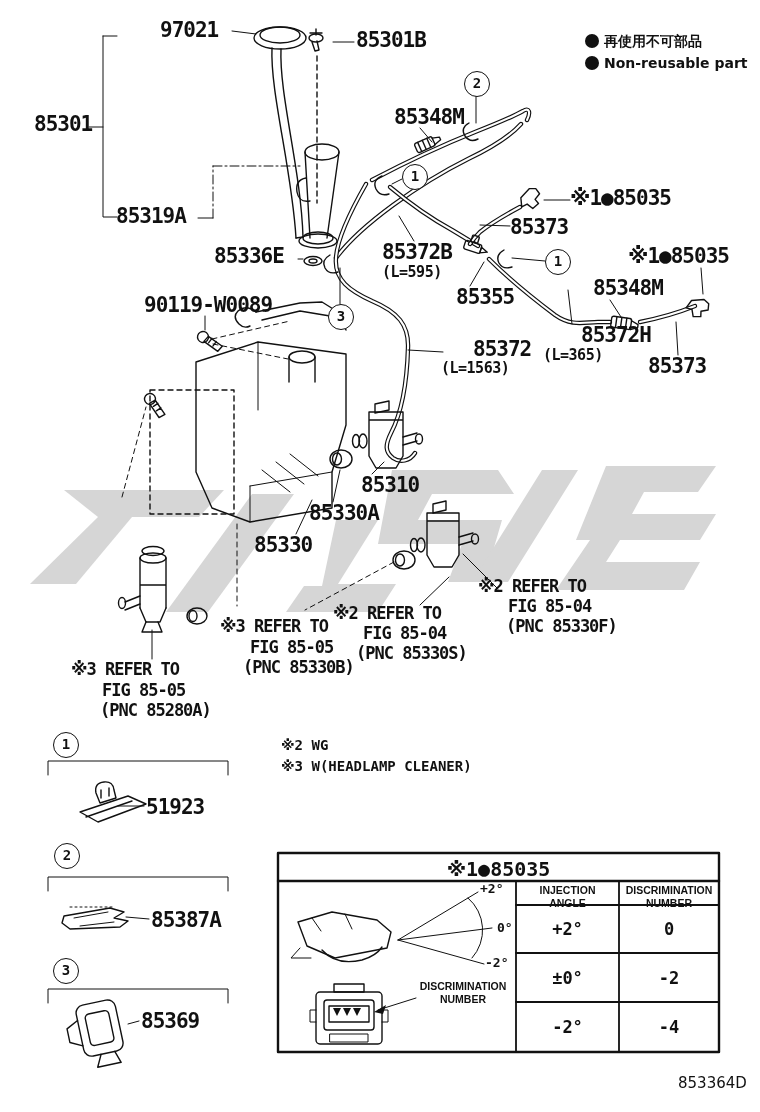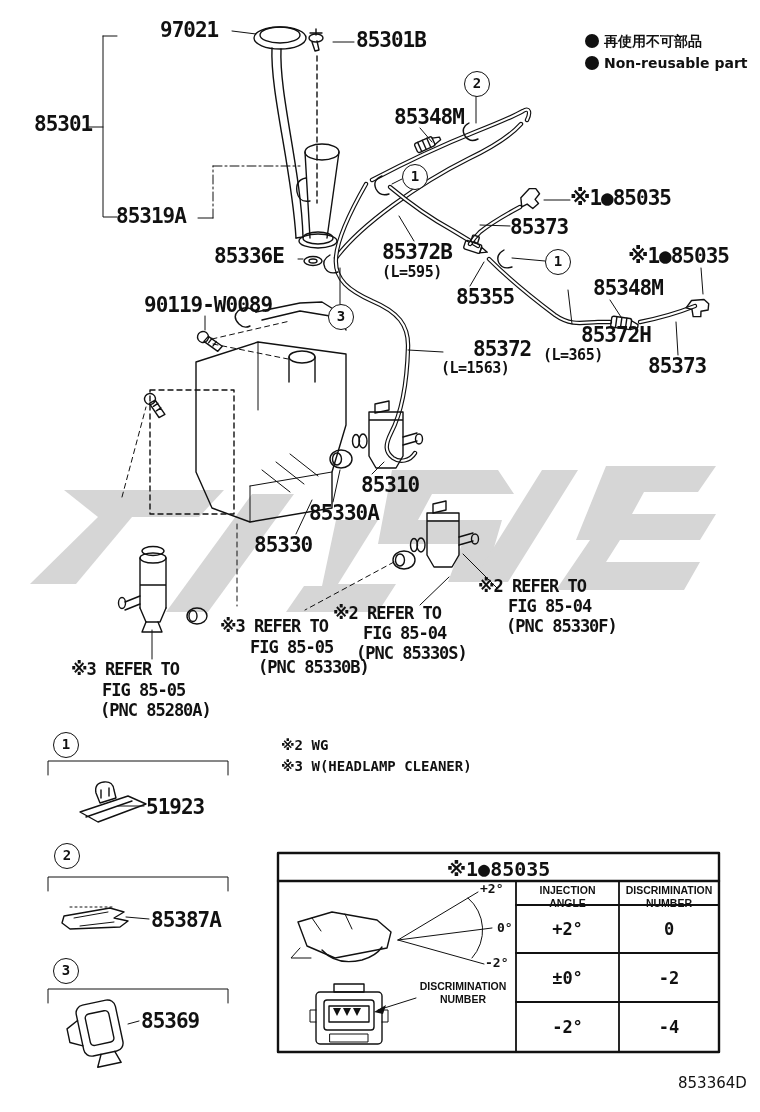--- a/index.html
+++ b/index.html
@@ -308,21 +308,21 @@
 <div class="lab pn" style="left:361px;top:475px;">85310</div>
 
 <div class="lab ref" style="left:478px;top:578px;">※2 REFER TO</div>
 <div class="lab ref" style="left:508px;top:598px;">FIG 85-04</div>
 <div class="lab ref" style="left:506px;top:618px;">(PNC 85330F)</div>
 <div class="lab ref" style="left:333px;top:605px;">※2 REFER TO</div>
 <div class="lab ref" style="left:363px;top:625px;">FIG 85-04</div>
 <div class="lab ref" style="left:356px;top:645px;">(PNC 85330S)</div>
 <div class="lab ref" style="left:220px;top:618px;">※3 REFER TO</div>
 <div class="lab ref" style="left:250px;top:639px;">FIG 85-05</div>
-<div class="lab ref" style="left:243px;top:659px;margin-left:15px;">(PNC 85330B)</div>
+<div class="lab ref" style="left:243px;top:659px;">(PNC 85330B)</div>
 <div class="lab ref" style="left:71px;top:661px;">※3 REFER TO</div>
 <div class="lab ref" style="left:102px;top:682px;">FIG 85-05</div>
 <div class="lab ref" style="left:100px;top:702px;">(PNC 85280A)</div>
 
 <div class="lab note" style="left:281px;top:738px;">※2 WG</div>
 <div class="lab note" style="left:281px;top:759px;">※3 W(HEADLAMP CLEANER)</div>
 
 <div class="lab pn" style="left:146px;top:797px;">51923</div>
 <div class="lab pn" style="left:151px;top:910px;">85387A</div>
 <div class="lab pn" style="left:141px;top:1011px;">85369</div>

